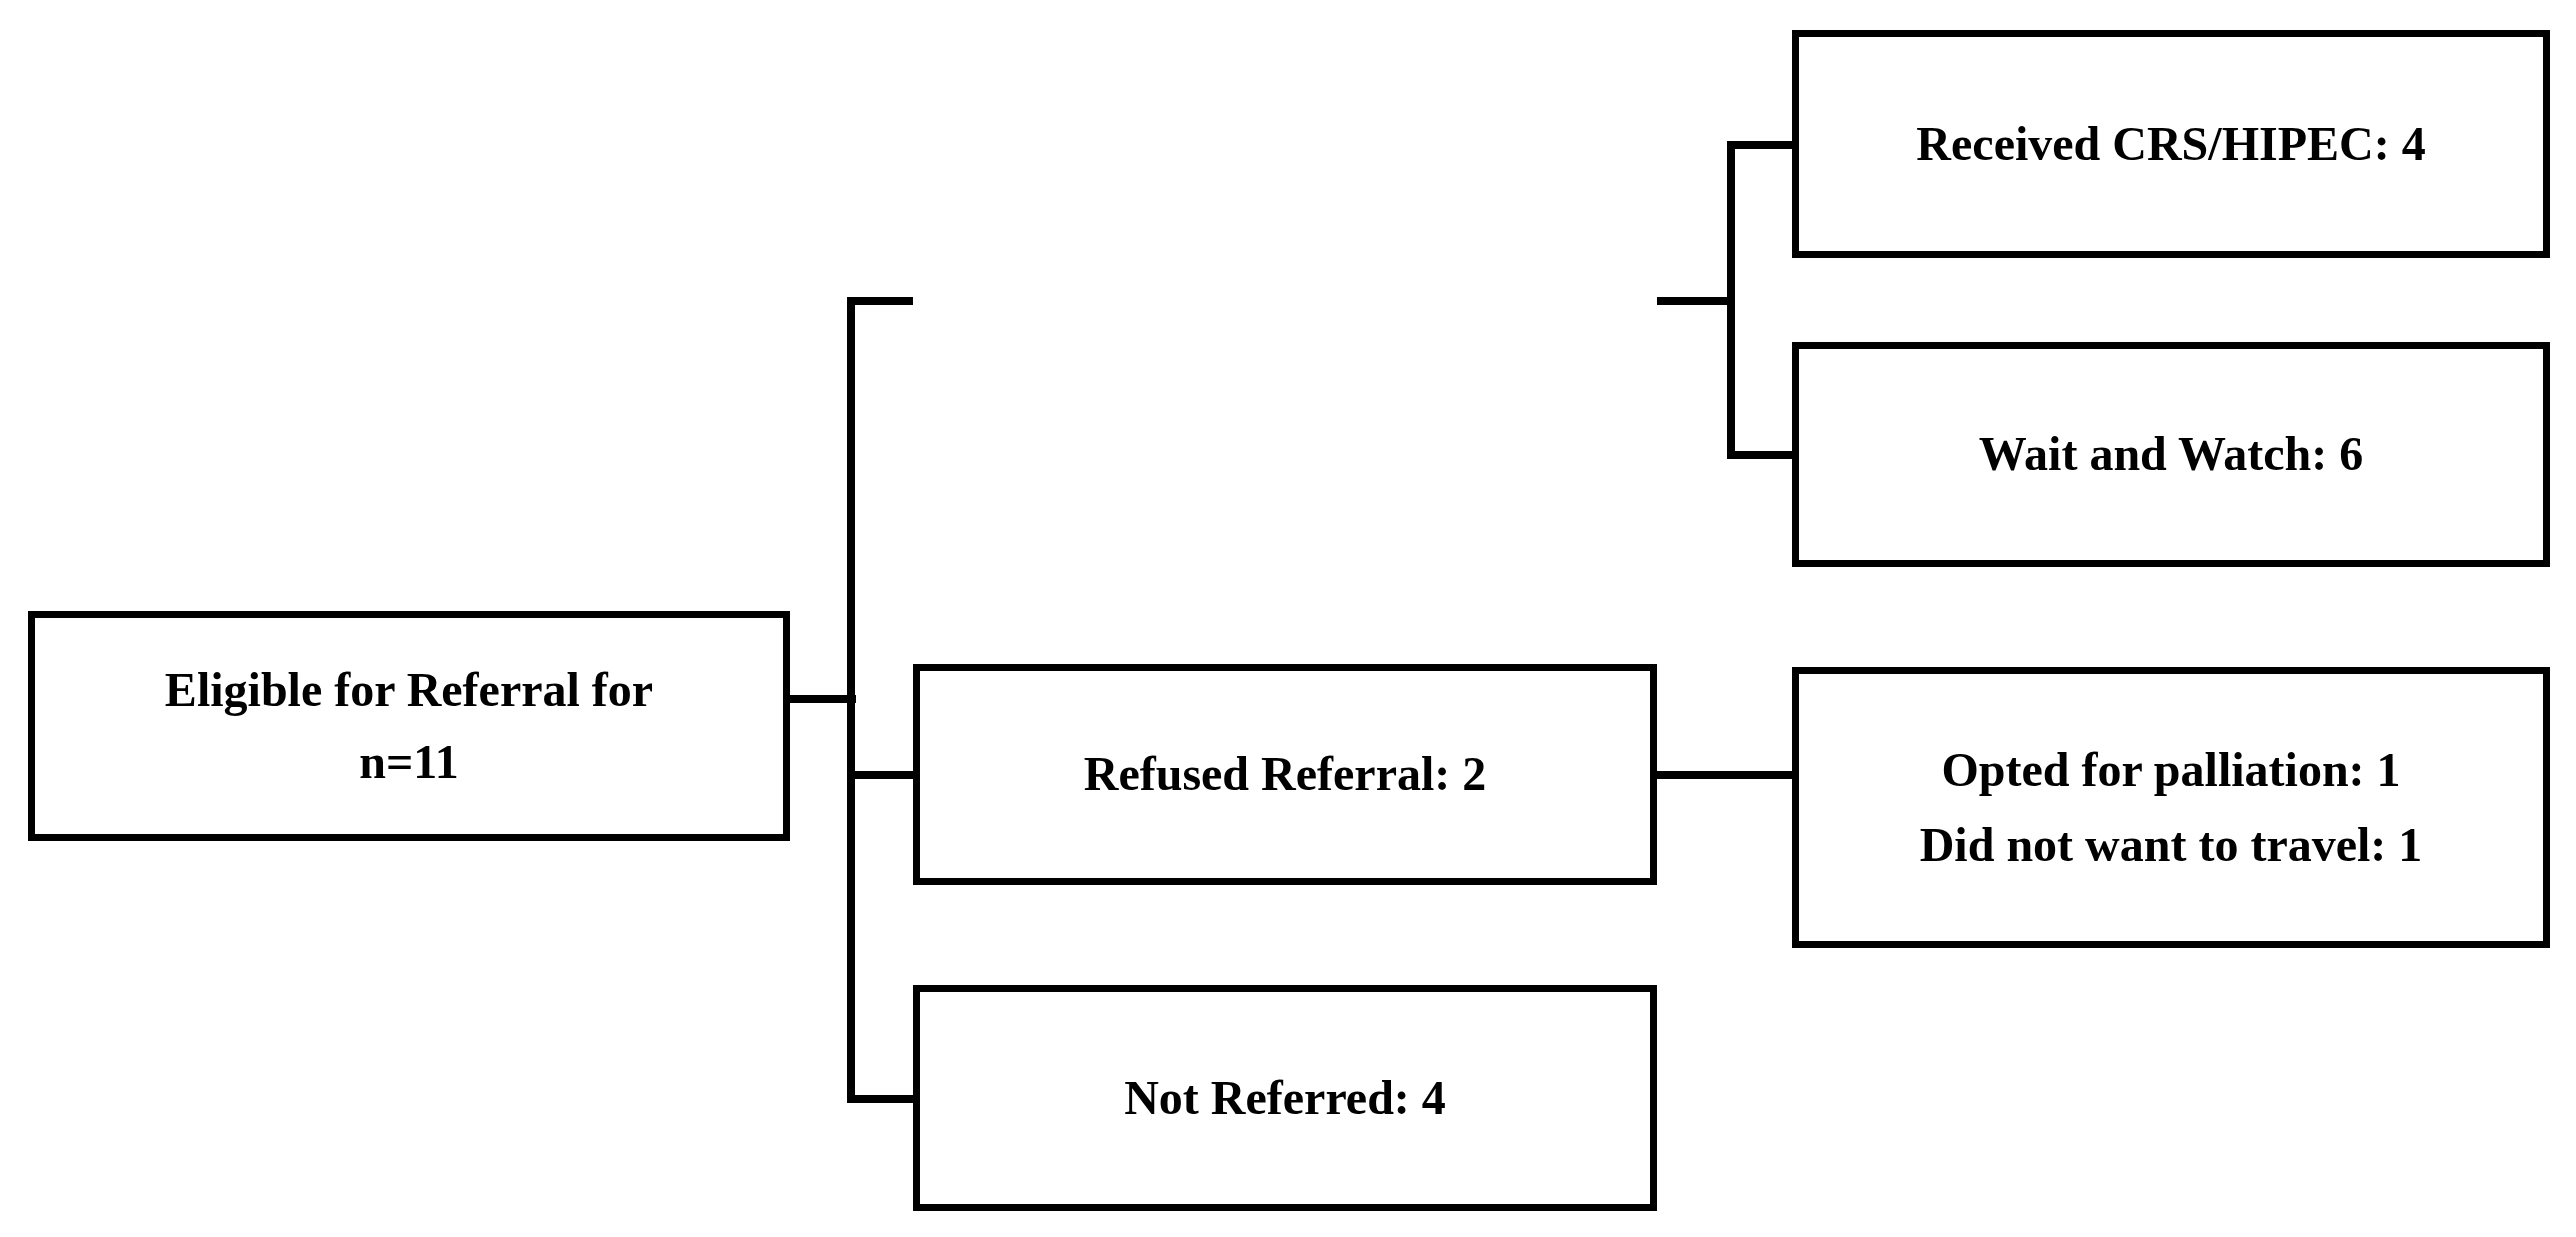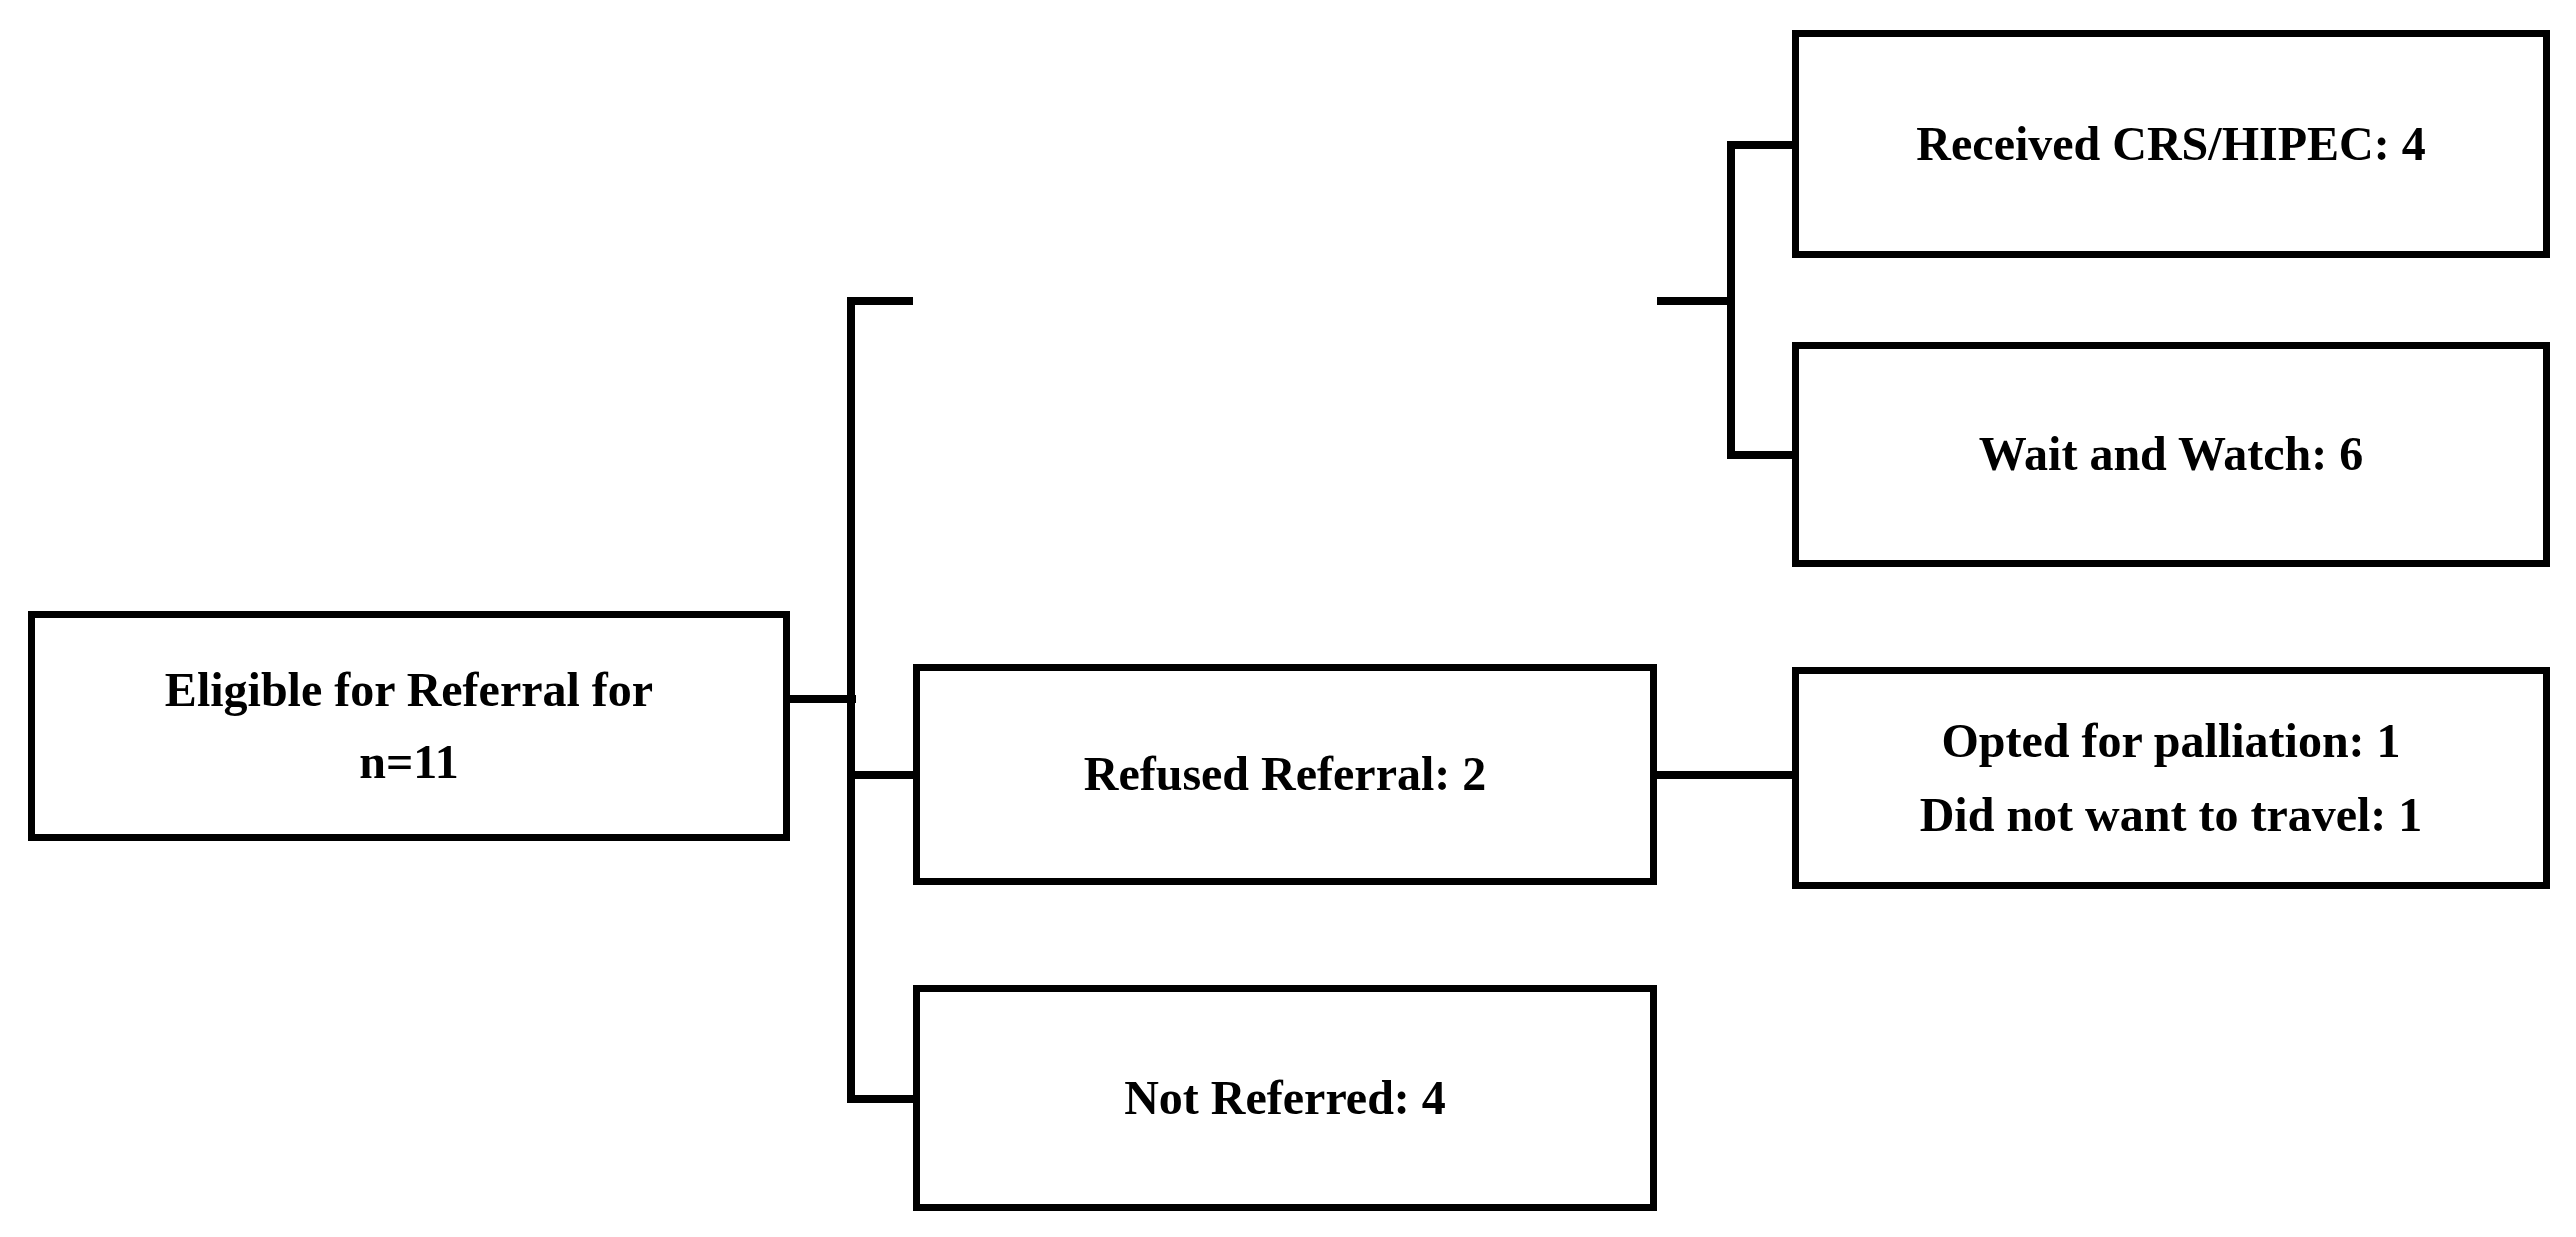--- a/index.html
+++ b/index.html
@@ -38,21 +38,21 @@
     background: #000000;
   }
 
   
   #node-eligible     { left: 28px;   top: 587px;  width: 762px; height: 230px; margin-top: 24px; }
   #node-referred     { left: 913px; top: 190px;  width: 744px; height: 221px; }
   #node-refused      { left: 913px; top: 664px;  width: 744px; height: 221px; }
   #node-not-referred { left: 913px; top: 985px; width: 744px; height: 226px; }
   #node-received     { left: 1792px; top: 30px;   width: 758px; height: 228px; }
   #node-wait         { left: 1792px; top: 342px;  width: 758px; height: 225px; }
-  #node-outcomes     { left: 1792px; top: 667px;  width: 758px; height: 222px; }
+  #node-outcomes     { left: 1792px; top: 667px;  width: 758px; height: 281px; }
 
   
   #line-eligible-trunk    { left: 781px;  top: 695px;  width: 75px;  height: 7.8px; }
   #line-trunk             { left: 847px;  top: 297px;  width: 7.8px;   height: 806px; }
   #line-trunk-referred    { left: 847px;  top: 297px;  width: 66px;  height: 7.8px; }
   #line-trunk-refused     { left: 847px;  top: 771px;  width: 66px;  height: 7.8px; }
   #line-trunk-notref      { left: 847px;  top: 1095px; width: 66px;  height: 7.8px; }
   #line-referred-branch   { left: 1657px; top: 297px;  width: 77px;  height: 7.8px; }
   #line-branch-v          { left: 1727px; top: 141px;  width: 7.8px;   height: 318px; }
   #line-branch-received   { left: 1727px; top: 141px;  width: 65px;  height: 7.8px; }

